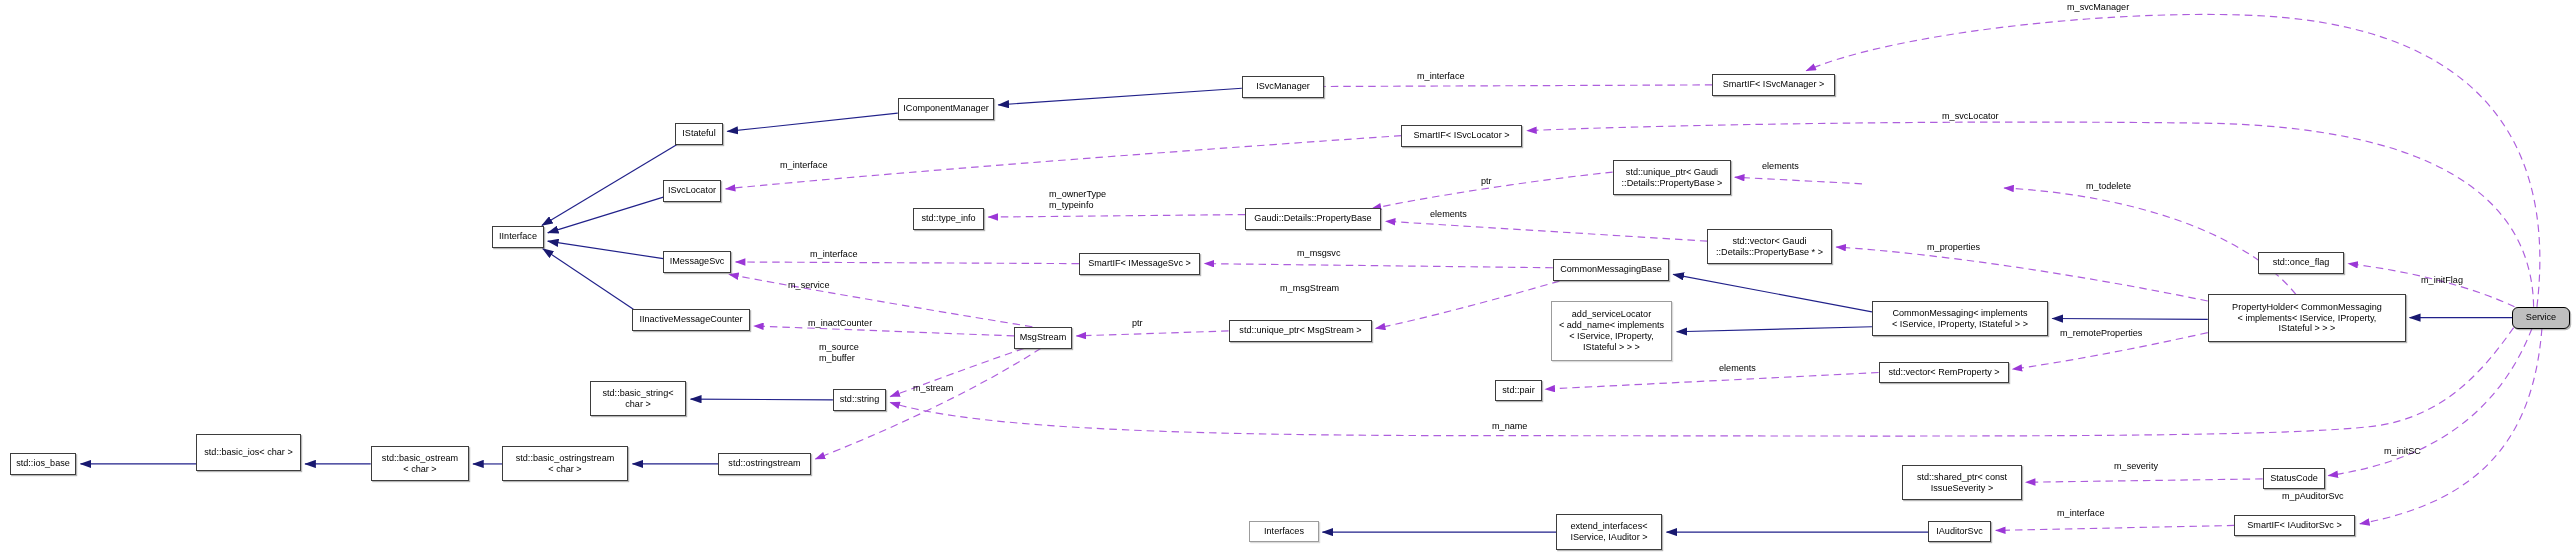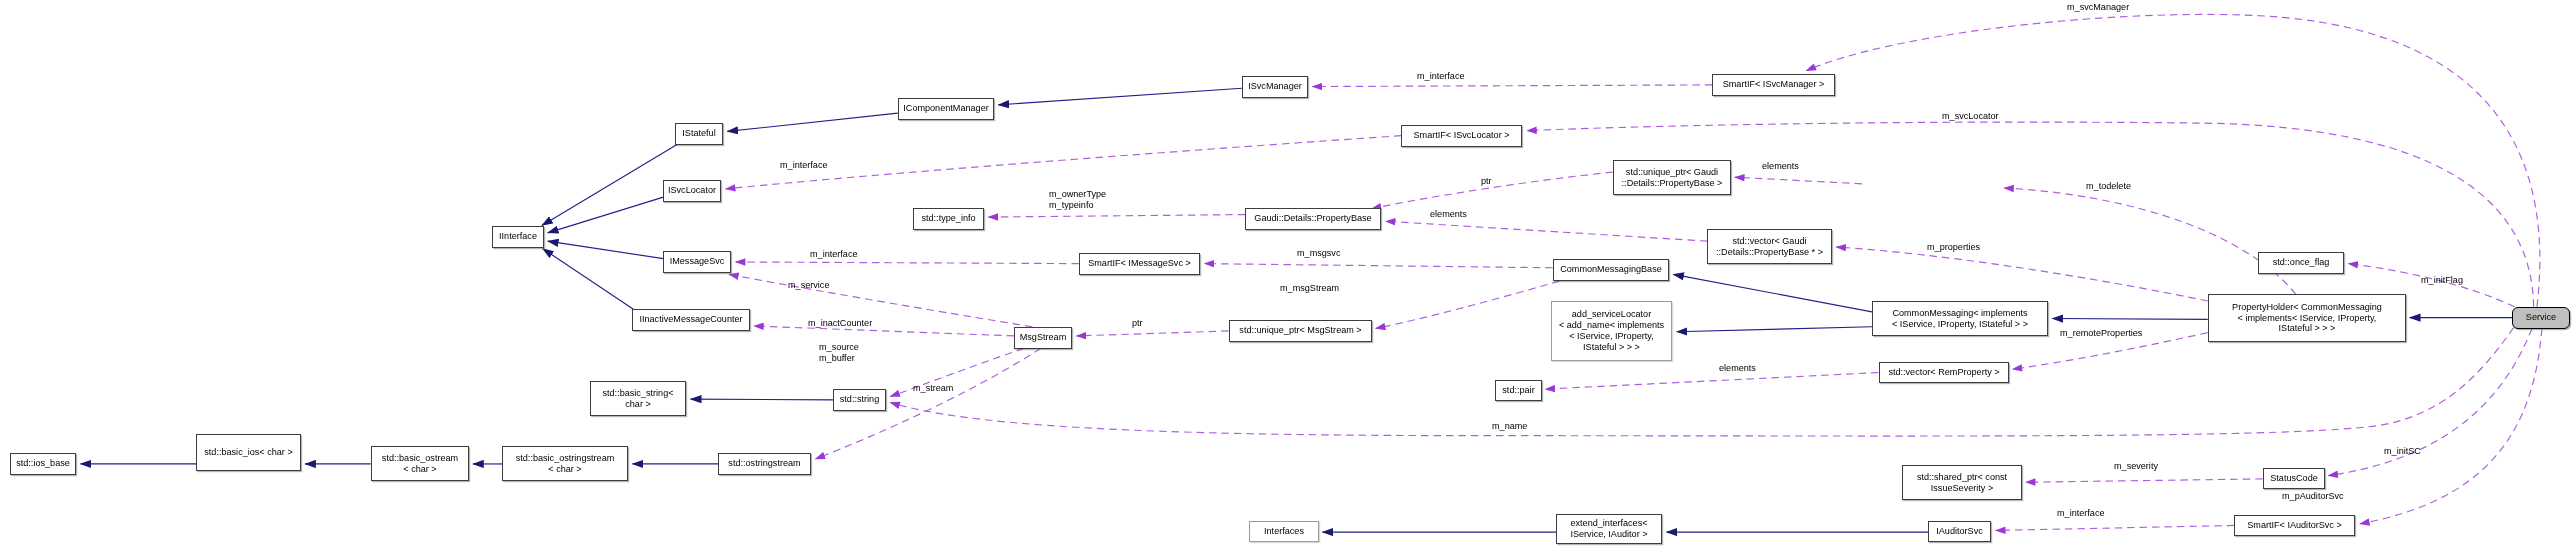--- a/index.html
+++ b/index.html
@@ -84,21 +84,21 @@
   <div class="node" style="left:502px;top:446px;width:126px;height:35px">std::basic_ostringstream
 &lt; char &gt;</div>
   <div class="node" style="left:718px;top:453px;width:93px;height:21.6px">std::ostringstream</div>
   <div class="node" style="left:590px;top:381px;width:96px;height:35px">std::basic_string&lt;
 char &gt;</div>
   <div class="node" style="left:833px;top:389px;width:53px;height:21.6px">std::string</div>
   <div class="node" style="left:492px;top:226px;width:52px;height:21.6px">IInterface</div>
   <div class="node" style="left:675px;top:123px;width:48px;height:21.6px">IStateful</div>
   <div class="node" style="left:663px;top:180px;width:58px;height:21.6px">ISvcLocator</div>
   <div class="node" style="left:898px;top:98px;width:96px;height:21.6px">IComponentManager</div>
-  <div class="node" style="left:1242px;top:76px;width:66px;height:21.6px">ISvcManager</div>
+  <div class="node" style="left:1242px;top:76px;width:82px;height:21.6px">ISvcManager</div>
   <div class="node" style="left:1712px;top:74px;width:123px;height:21.6px">SmartIF&lt; ISvcManager &gt;</div>
   <div class="node" style="left:1401px;top:125px;width:121px;height:21.6px">SmartIF&lt; ISvcLocator &gt;</div>
   <div class="node" style="left:663px;top:251px;width:68px;height:21.6px">IMessageSvc</div>
   <div class="node" style="left:632px;top:309px;width:118px;height:21.6px">IInactiveMessageCounter</div>
   <div class="node" style="left:1014px;top:327px;width:58px;height:21.6px">MsgStream</div>
   <div class="node" style="left:1229px;top:320px;width:143px;height:21.6px">std::unique_ptr&lt; MsgStream &gt;</div>
   <div class="node" style="left:1079px;top:253px;width:121px;height:21.6px">SmartIF&lt; IMessageSvc &gt;</div>
   <div class="node" style="left:913px;top:208px;width:71px;height:21.6px">std::type_info</div>
   <div class="node" style="left:1245px;top:208px;width:136px;height:21.6px">Gaudi::Details::PropertyBase</div>
   <div class="node" style="left:1613px;top:160px;width:118px;height:35px">std::unique_ptr&lt; Gaudi
@@ -117,21 +117,21 @@
 IStateful &gt; &gt; &gt;</div>
   <div class="node" style="left:2258px;top:252px;width:86px;height:21.6px">std::once_flag</div>
   <div class="node main" style="left:2512px;top:307px;width:58px;height:21.6px">Service</div>
   <div class="node" style="left:1879px;top:362px;width:130px;height:21px">std::vector&lt; RemProperty &gt;</div>
   <div class="node" style="left:1495px;top:380px;width:47px;height:21px">std::pair</div>
   <div class="node" style="left:1902px;top:465px;width:120px;height:35px">std::shared_ptr&lt; const
 IssueSeverity &gt;</div>
   <div class="node" style="left:2263px;top:468px;width:62px;height:21px">StatusCode</div>
   <div class="node" style="left:2234px;top:515px;width:121px;height:21px">SmartIF&lt; IAuditorSvc &gt;</div>
   <div class="node" style="left:1928px;top:521px;width:63px;height:21px">IAuditorSvc</div>
-  <div class="node" style="left:1556px;top:514px;width:106px;height:30px">extend_interfaces&lt;
+  <div class="node" style="left:1556px;top:514px;width:106px;height:36px">extend_interfaces&lt;
 IService, IAuditor &gt;</div>
   <div class="node helper" style="left:1249px;top:521px;width:70px;height:21px">Interfaces</div>
 
   <span class="elabel" style="left:1417px;top:71px">m_interface</span>
   <span class="elabel" style="left:2067px;top:1.7px">m_svcManager</span>
   <span class="elabel" style="left:780px;top:160px">m_interface</span>
   <span class="elabel" style="left:1942px;top:111px">m_svcLocator</span>
   <span class="elabel" style="left:1049px;top:189px">m_ownerType
 m_typeinfo</span>
   <span class="elabel" style="left:1481px;top:176px">ptr</span>

